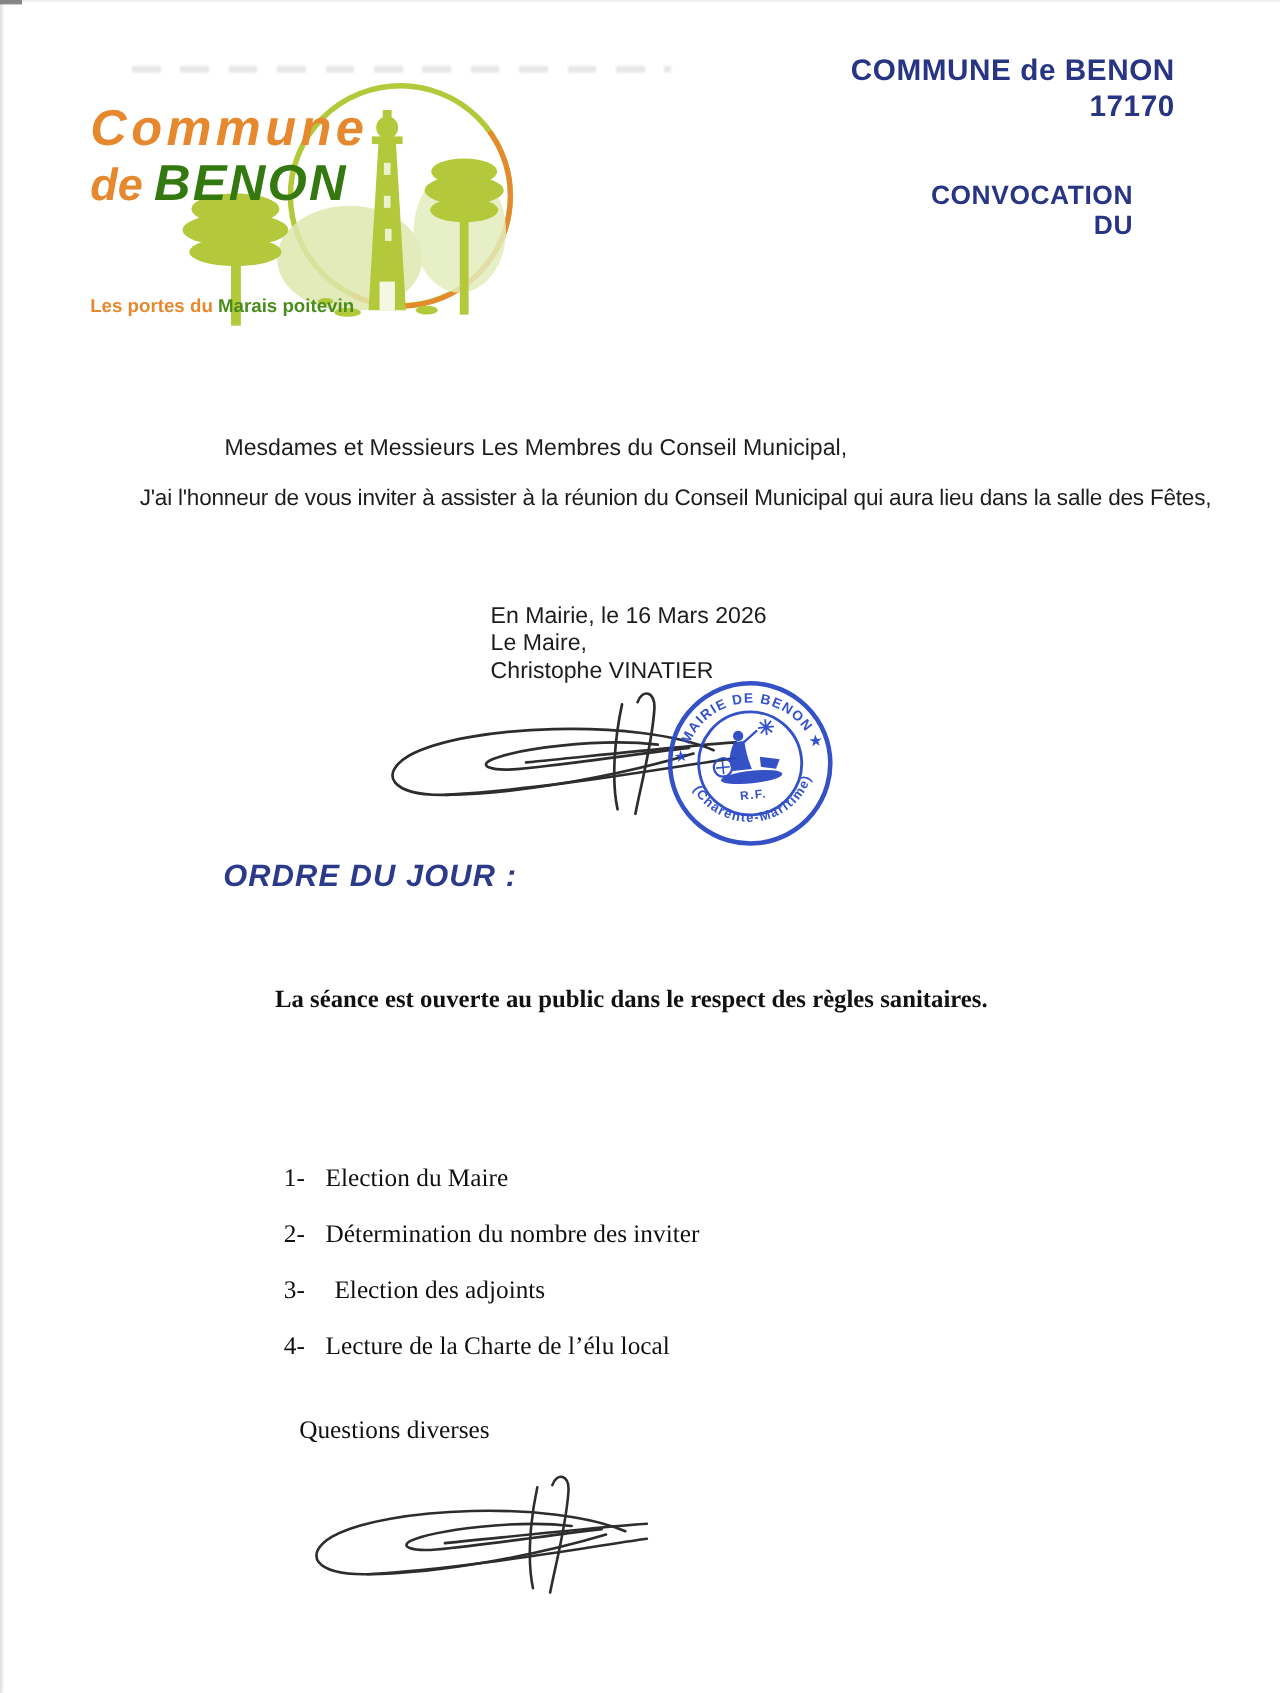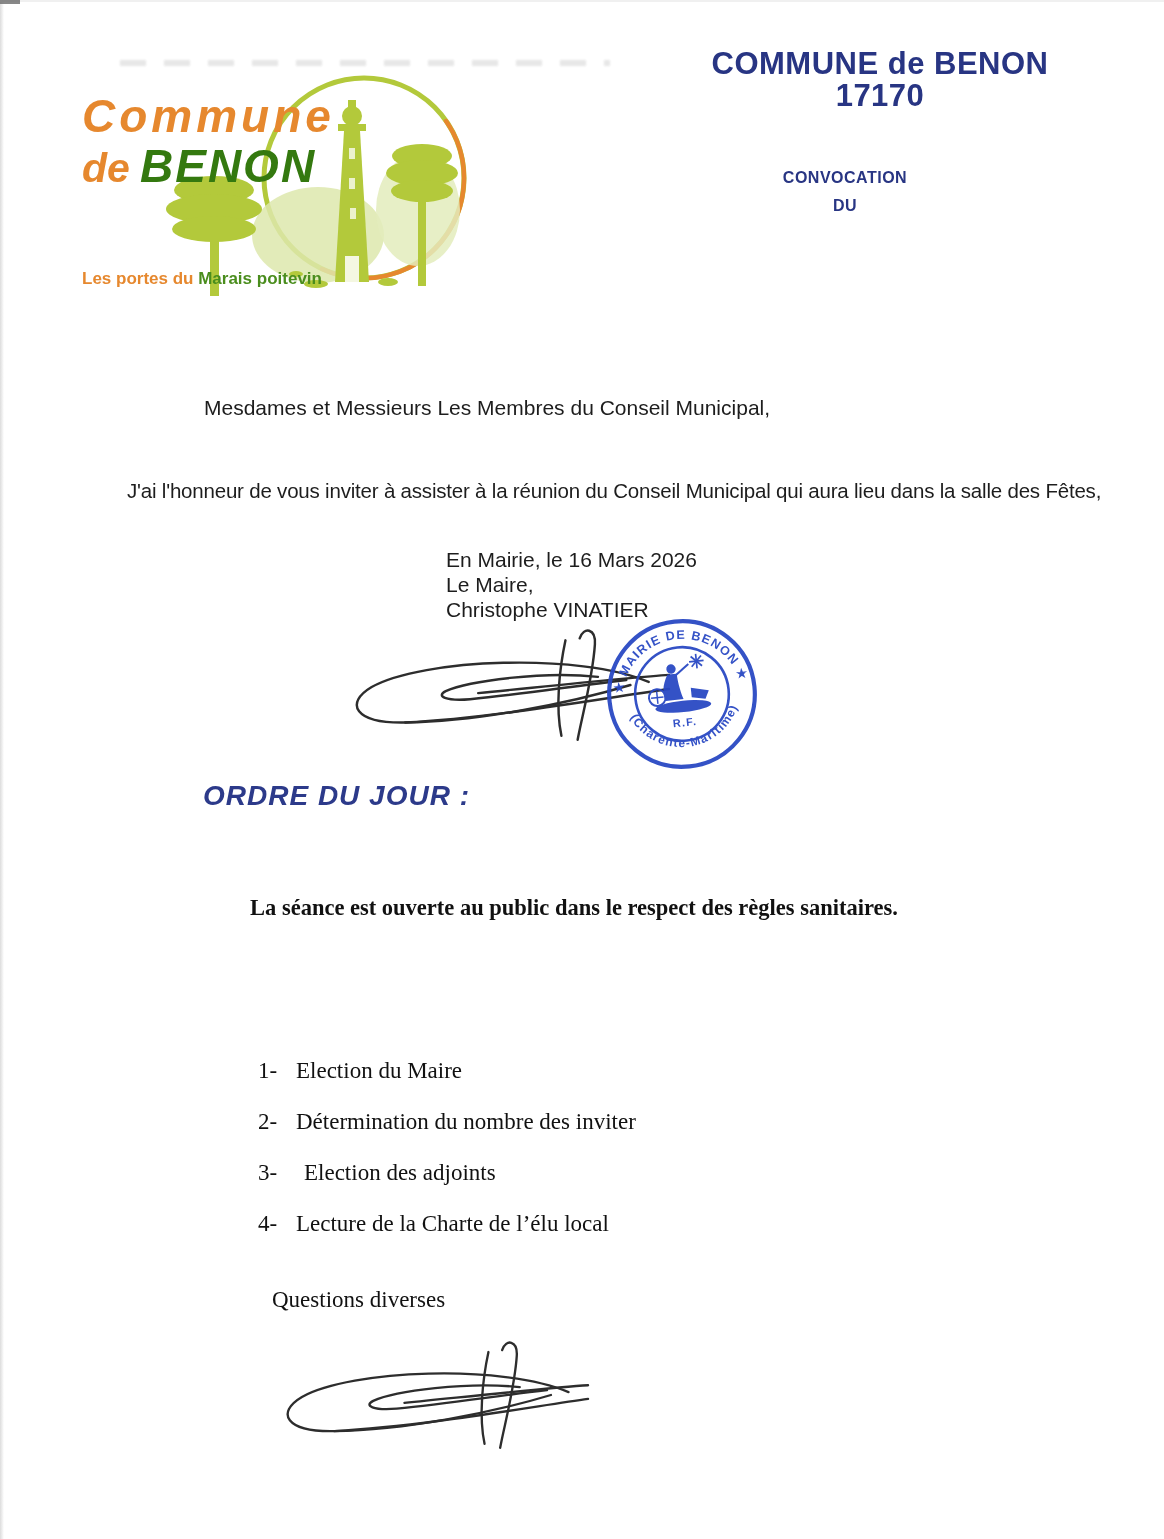--- a/index.html
+++ b/index.html
@@ -26,28 +26,28 @@
   .logo-commune{font-family:"Liberation Sans",sans-serif;font-style:italic;font-weight:600;
     font-size:46px;fill:#e6882e;letter-spacing:4px;}
   .logo-de{font-family:"Liberation Sans",sans-serif;font-style:italic;font-weight:600;
     font-size:41px;fill:#e6882e;}
   .logo-benon{font-family:"Liberation Sans",sans-serif;font-style:italic;font-weight:800;
     font-size:46px;fill:#34790f;letter-spacing:2px;}
   .logo-tag-o{font-family:"Liberation Sans",sans-serif;font-weight:700;font-size:17px;fill:#e6882e;}
   .logo-tag-g{font-family:"Liberation Sans",sans-serif;font-weight:700;font-size:17px;fill:#4a8d1d;}
 
   
-  .hdr-commune{left:692px;top:48px;width:376px;text-align:center;
-    color:#283583;font-weight:bold;font-size:31px;line-height:32px;letter-spacing:.5px;}
-  .hdr-convoc{left:660px;top:164px;width:370px;text-align:center;
-    color:#283583;font-weight:bold;font-size:16px;line-height:28px;letter-spacing:.5px;}
+  .hdr-commune{left:692px;top:48px;width:376px;text-align:right;
+    color:#283583;font-weight:bold;font-size:27px;line-height:32px;letter-spacing:.5px;}
+  .hdr-convoc{left:660px;top:164px;width:370px;text-align:right;
+    color:#283583;font-weight:bold;font-size:24px;line-height:28px;letter-spacing:.5px;}
 
   
   .salutation{left:204px;top:396px;font-size:21px;color:#1d1d1d;}
-  .invitation{left:127px;top:441px;font-size:20.5px;letter-spacing:-0.2px;white-space:nowrap;color:#1d1d1d;margin-top:38px;}
+  .invitation{left:127px;top:441px;font-size:20.5px;letter-spacing:-0.2px;white-space:nowrap;color:#1d1d1d;}
   .date-line{left:129px;top:466px;font-size:21px;color:#1d1d1d;}
   .date-red{margin-left:20px;color:#c23b2a;font-weight:bold;
     border-bottom:2px solid #c23b2a;padding-bottom:1px;}
 
   .mairie-block{left:446px;top:547px;font-size:21px;line-height:25px;color:#1d1d1d;}
 
   
   .sig1{left:326px;top:624px;width:345px;height:122px;}
   .sig2{left:258px;top:1336px;width:332px;height:118px;}
   .sig-stroke{fill:none;stroke:#2d2d2d;stroke-width:2.4;stroke-linecap:round;}

